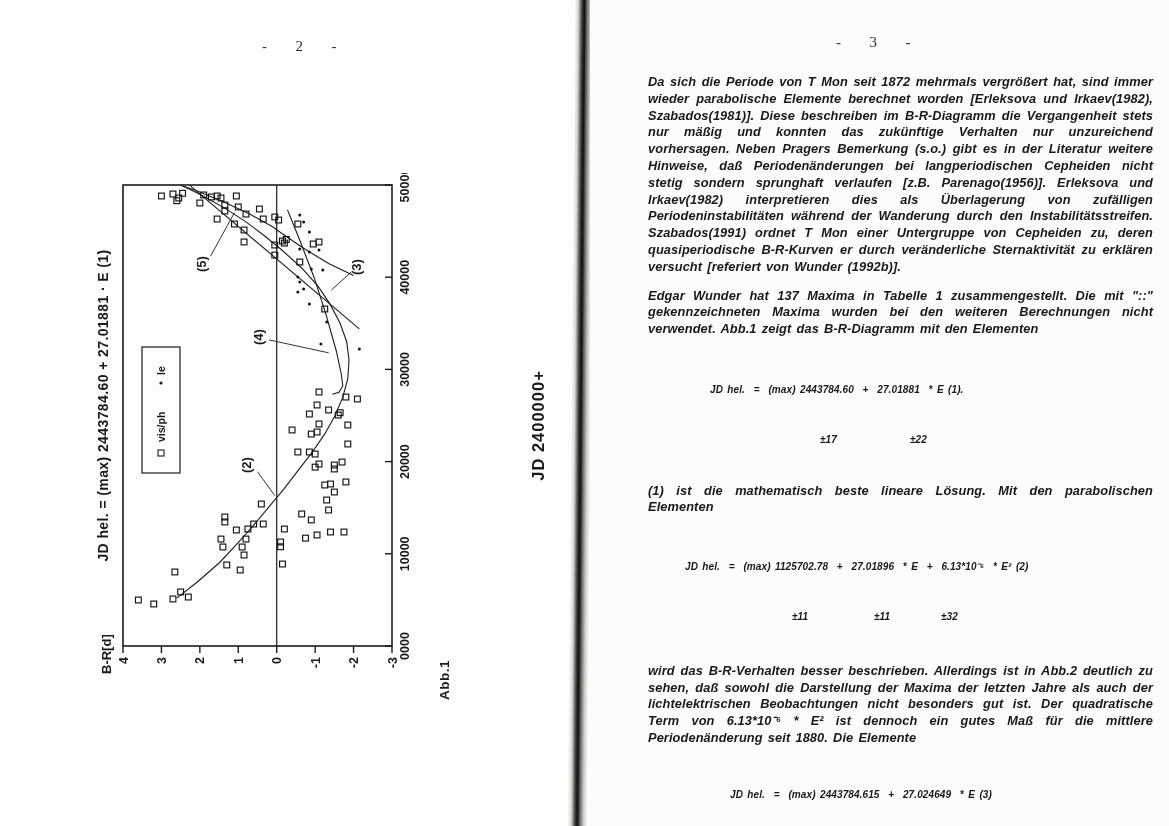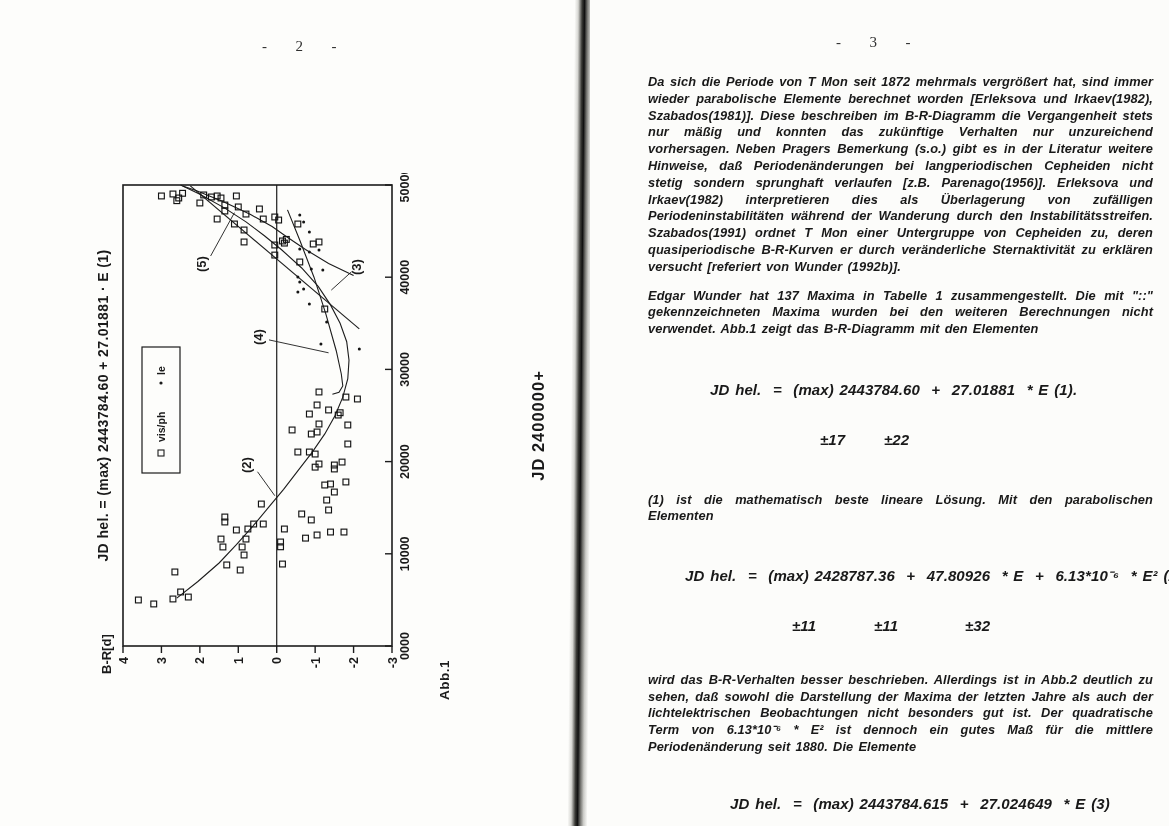--- a/index.html
+++ b/index.html
@@ -37,21 +37,21 @@
   svg .clabel{font-size:13px;}
   svg .legend{font-size:10.5px;}
   
   .textcol{
     position:absolute;left:648px;top:74px;width:505px;
     color:#191919;font-style:italic;font-weight:bold;
     font-size:12.8px;line-height:16.8px;text-align:justify;
     letter-spacing:0.1px;word-spacing:1.5px;
   }
   .textcol p{margin:0;}
-  .eq{position:relative;font-size:15px;white-space:pre;text-align:left;}
+  .eq{position:relative;font-size:10px;white-space:pre;text-align:left;}
   .eq .errs{position:relative;height:17px;}
   .eq .errs span{position:absolute;top:0;font-style:italic;}
 </style>
 </head>
 <body>
 
 <div>
 
   <div class="page page-left">
     <div class="pageno pageno-l">-  2  -</div>
@@ -225,30 +225,30 @@
     <div class="pageno pageno-r">-  3  -</div>
   </div>
 
   <div class="textcol">
     <p>Da sich die Periode von T Mon seit 1872 mehrmals vergrößert hat, sind immer wieder parabolische Elemente berechnet worden [Erleksova und Irkaev(1982), Szabados(1981)]. Diese beschreiben im B-R-Diagramm die Vergangenheit stets nur mäßig und konnten das zukünftige Verhalten nur unzureichend vorhersagen. Neben Pragers Bemerkung (s.o.) gibt es in der Literatur weitere Hinweise, daß Periodenänderungen bei langperiodischen Cepheiden nicht stetig sondern sprunghaft verlaufen [z.B. Parenago(1956)]. Erleksova und Irkaev(1982) interpretieren dies als Überlagerung von zufälligen Periodeninstabilitäten während der Wanderung durch den Instabilitätsstreifen. Szabados(1991) ordnet T Mon einer Untergruppe von Cepheiden zu, deren quasiperiodische B-R-Kurven er durch veränderliche Sternaktivität zu erklären versucht [referiert von Wunder (1992b)].</p>
     <p style="margin-top:12px">Edgar Wunder hat 137 Maxima in Tabelle 1 zusammengestellt. Die mit "::" gekennzeichneten Maxima wurden bei den weiteren Berechnungen nicht verwendet. Abb.1 zeigt das B-R-Diagramm mit den Elementen</p>
     <div class="eq" style="margin-top:10px;padding-left:62px">
       <div class="main">JD hel.  =  (max) 2443784.60  +  27.01881  * E (1).</div>
       <div class="errs">
         <span style="left:110px">±17</span>
-        <span style="left:174px">±22</span>
+        <span style="left:200px">±22</span>
       </div>
     </div>
-    <p style="margin-top:9px">(1) ist die mathematisch beste lineare Lösung. Mit den parabolischen Elementen</p>
+    <p style="">(1) ist die mathematisch beste lineare Lösung. Mit den parabolischen Elementen</p>
     <div class="eq" style="margin-top:9px;padding-left:37px">
-      <div class="main">JD hel.  =  (max) 2428787.36  +  47.80926  * E  +  6.13*10⁻⁶  * E² (2)</div>
+      <div class="main">JD hel.  =  (max) 1125702.78  +  27.01896  * E  +  6.13*10⁻⁶  * E² (2)</div>
       <div class="errs">
         <span style="left:107px">±11</span>
         <span style="left:189px">±11</span>
-        <span style="left:280px">±32</span>
+        <span style="left:256px">±32</span>
       </div>
     </div>
     <p style="margin-top:3px">wird das B-R-Verhalten besser beschrieben. Allerdings ist in Abb.2 deutlich zu sehen, daß sowohl die Darstellung der Maxima der letzten Jahre als auch der lichtelektrischen Beobachtungen nicht besonders gut ist. Der quadratische Term von 6.13*10⁻⁶ * E² ist dennoch ein gutes Maß für die mittlere Periodenänderung seit 1880. Die Elemente</p>
     <div class="eq" style="margin-top:7px;padding-left:82px">
       <div class="main">JD hel.  =  (max) 2443784.615  +  27.024649  * E (3)</div>
     </div>
 
   </div>
 
 </div>

